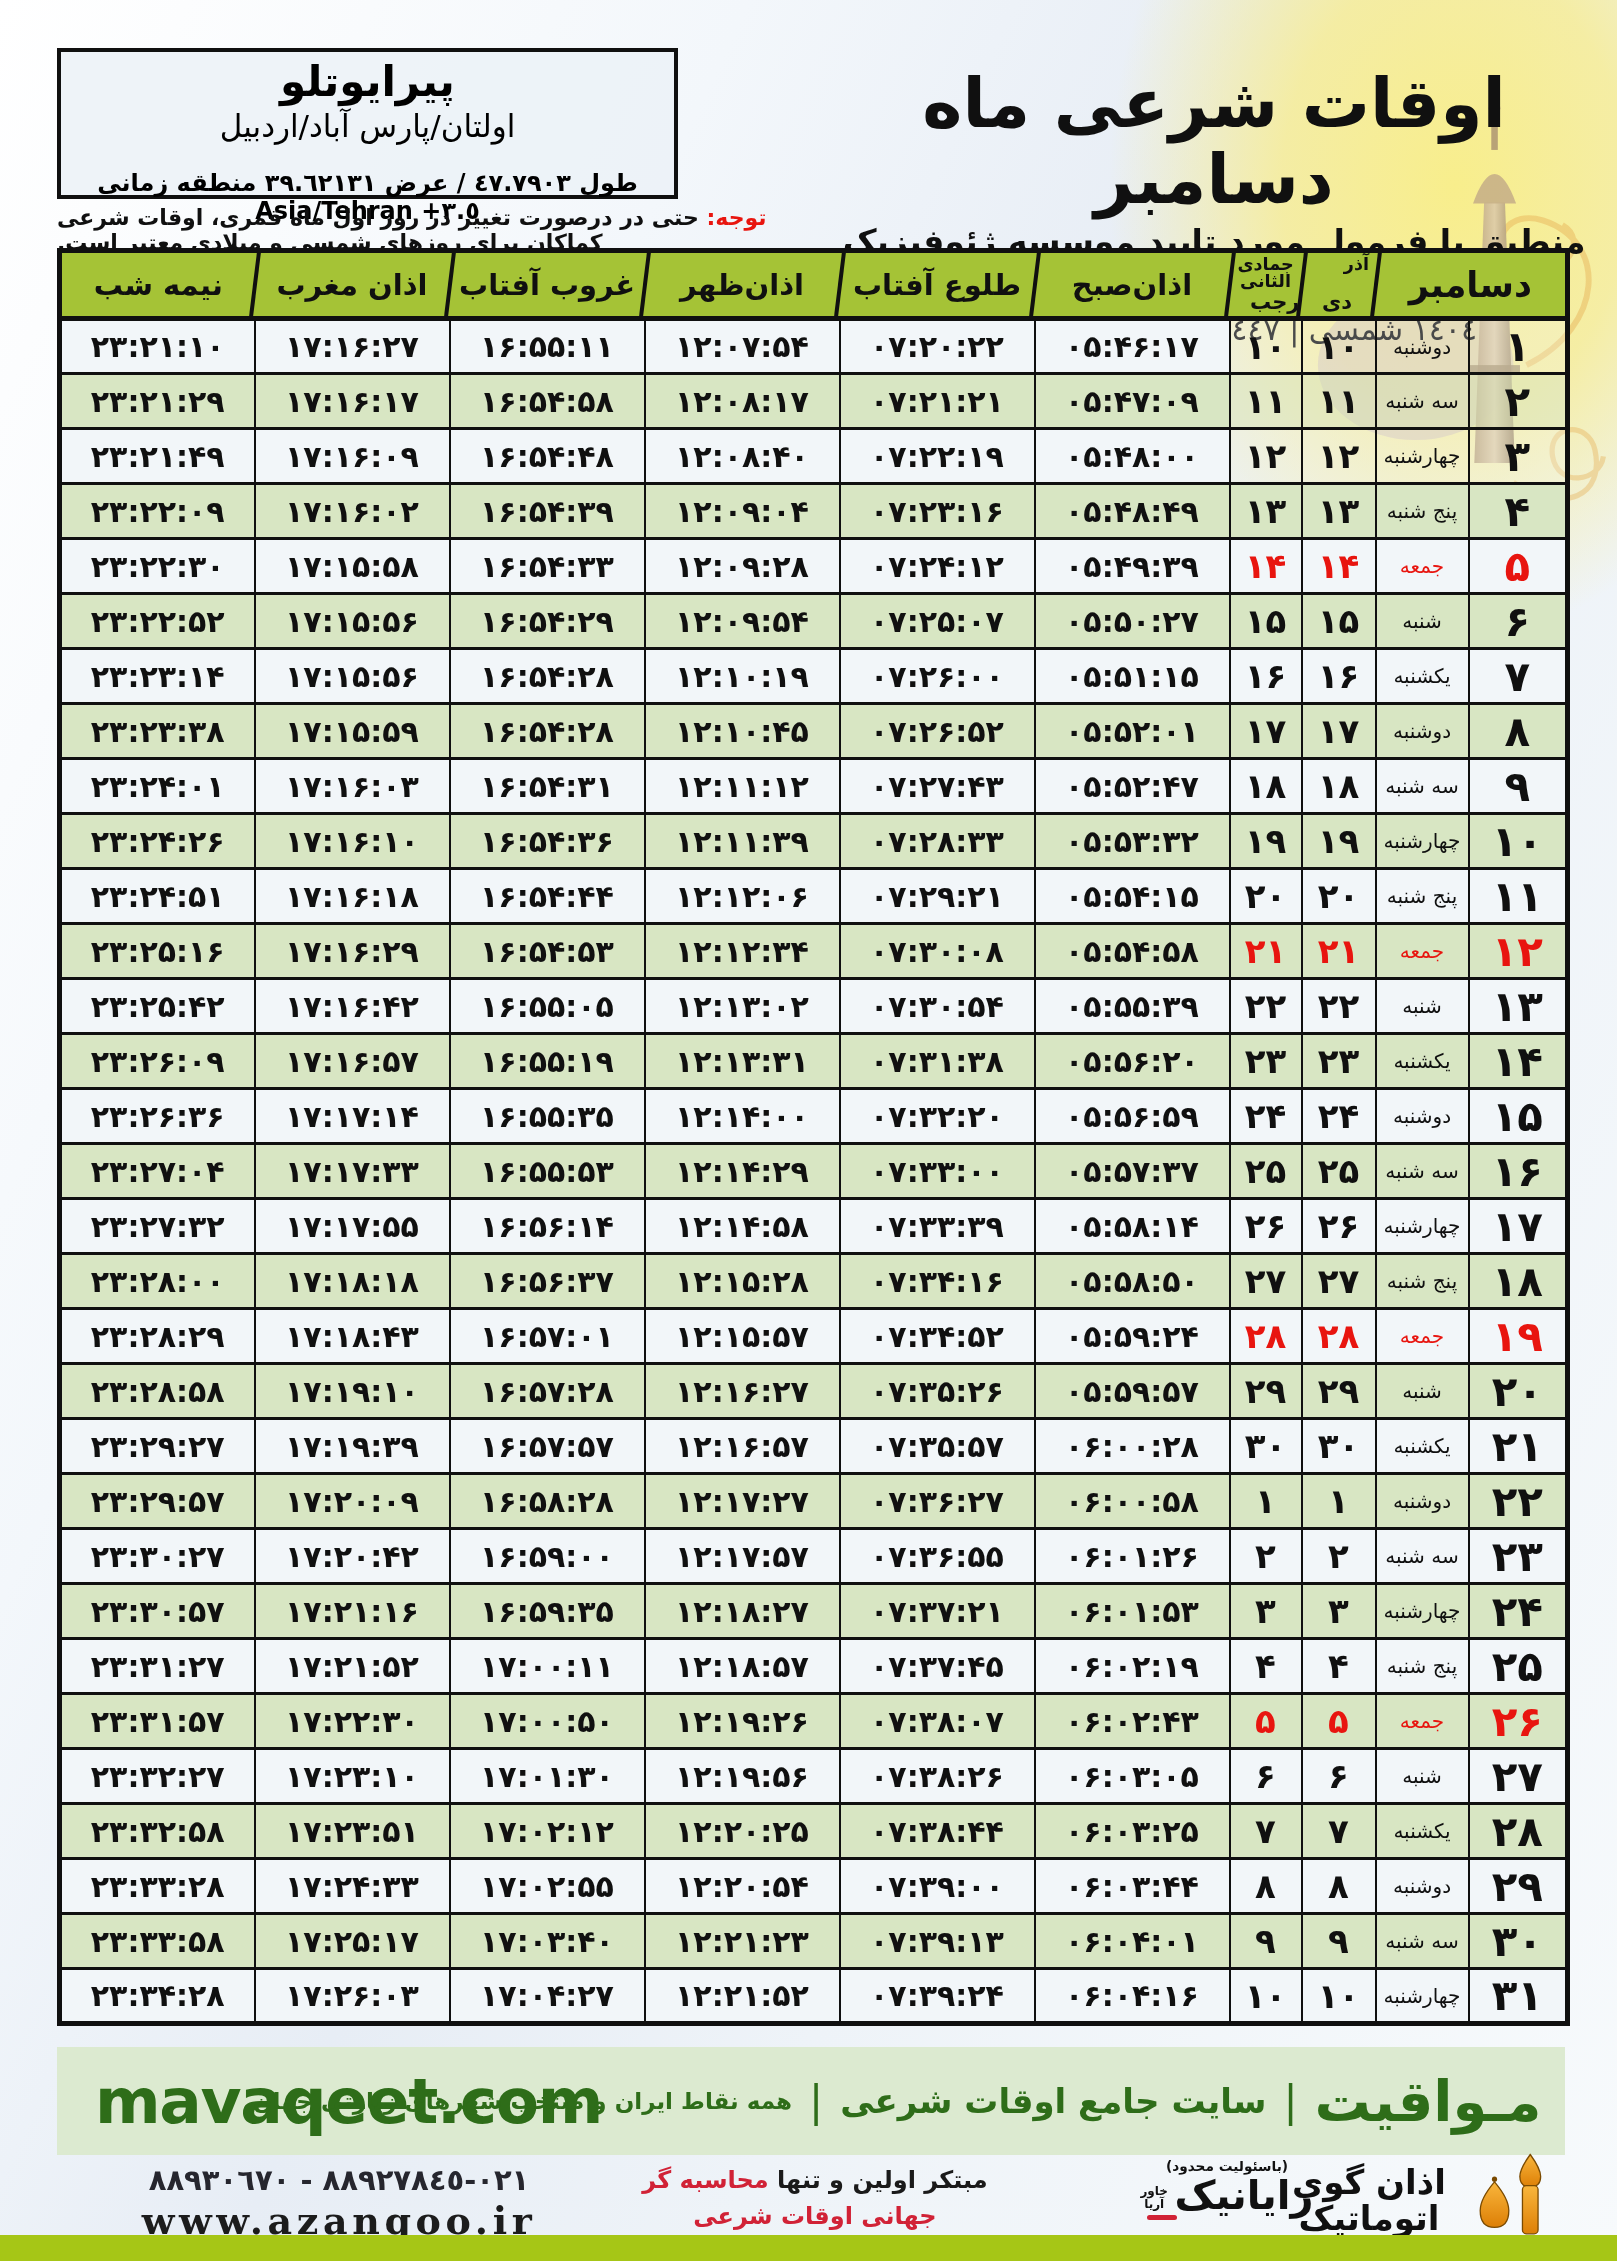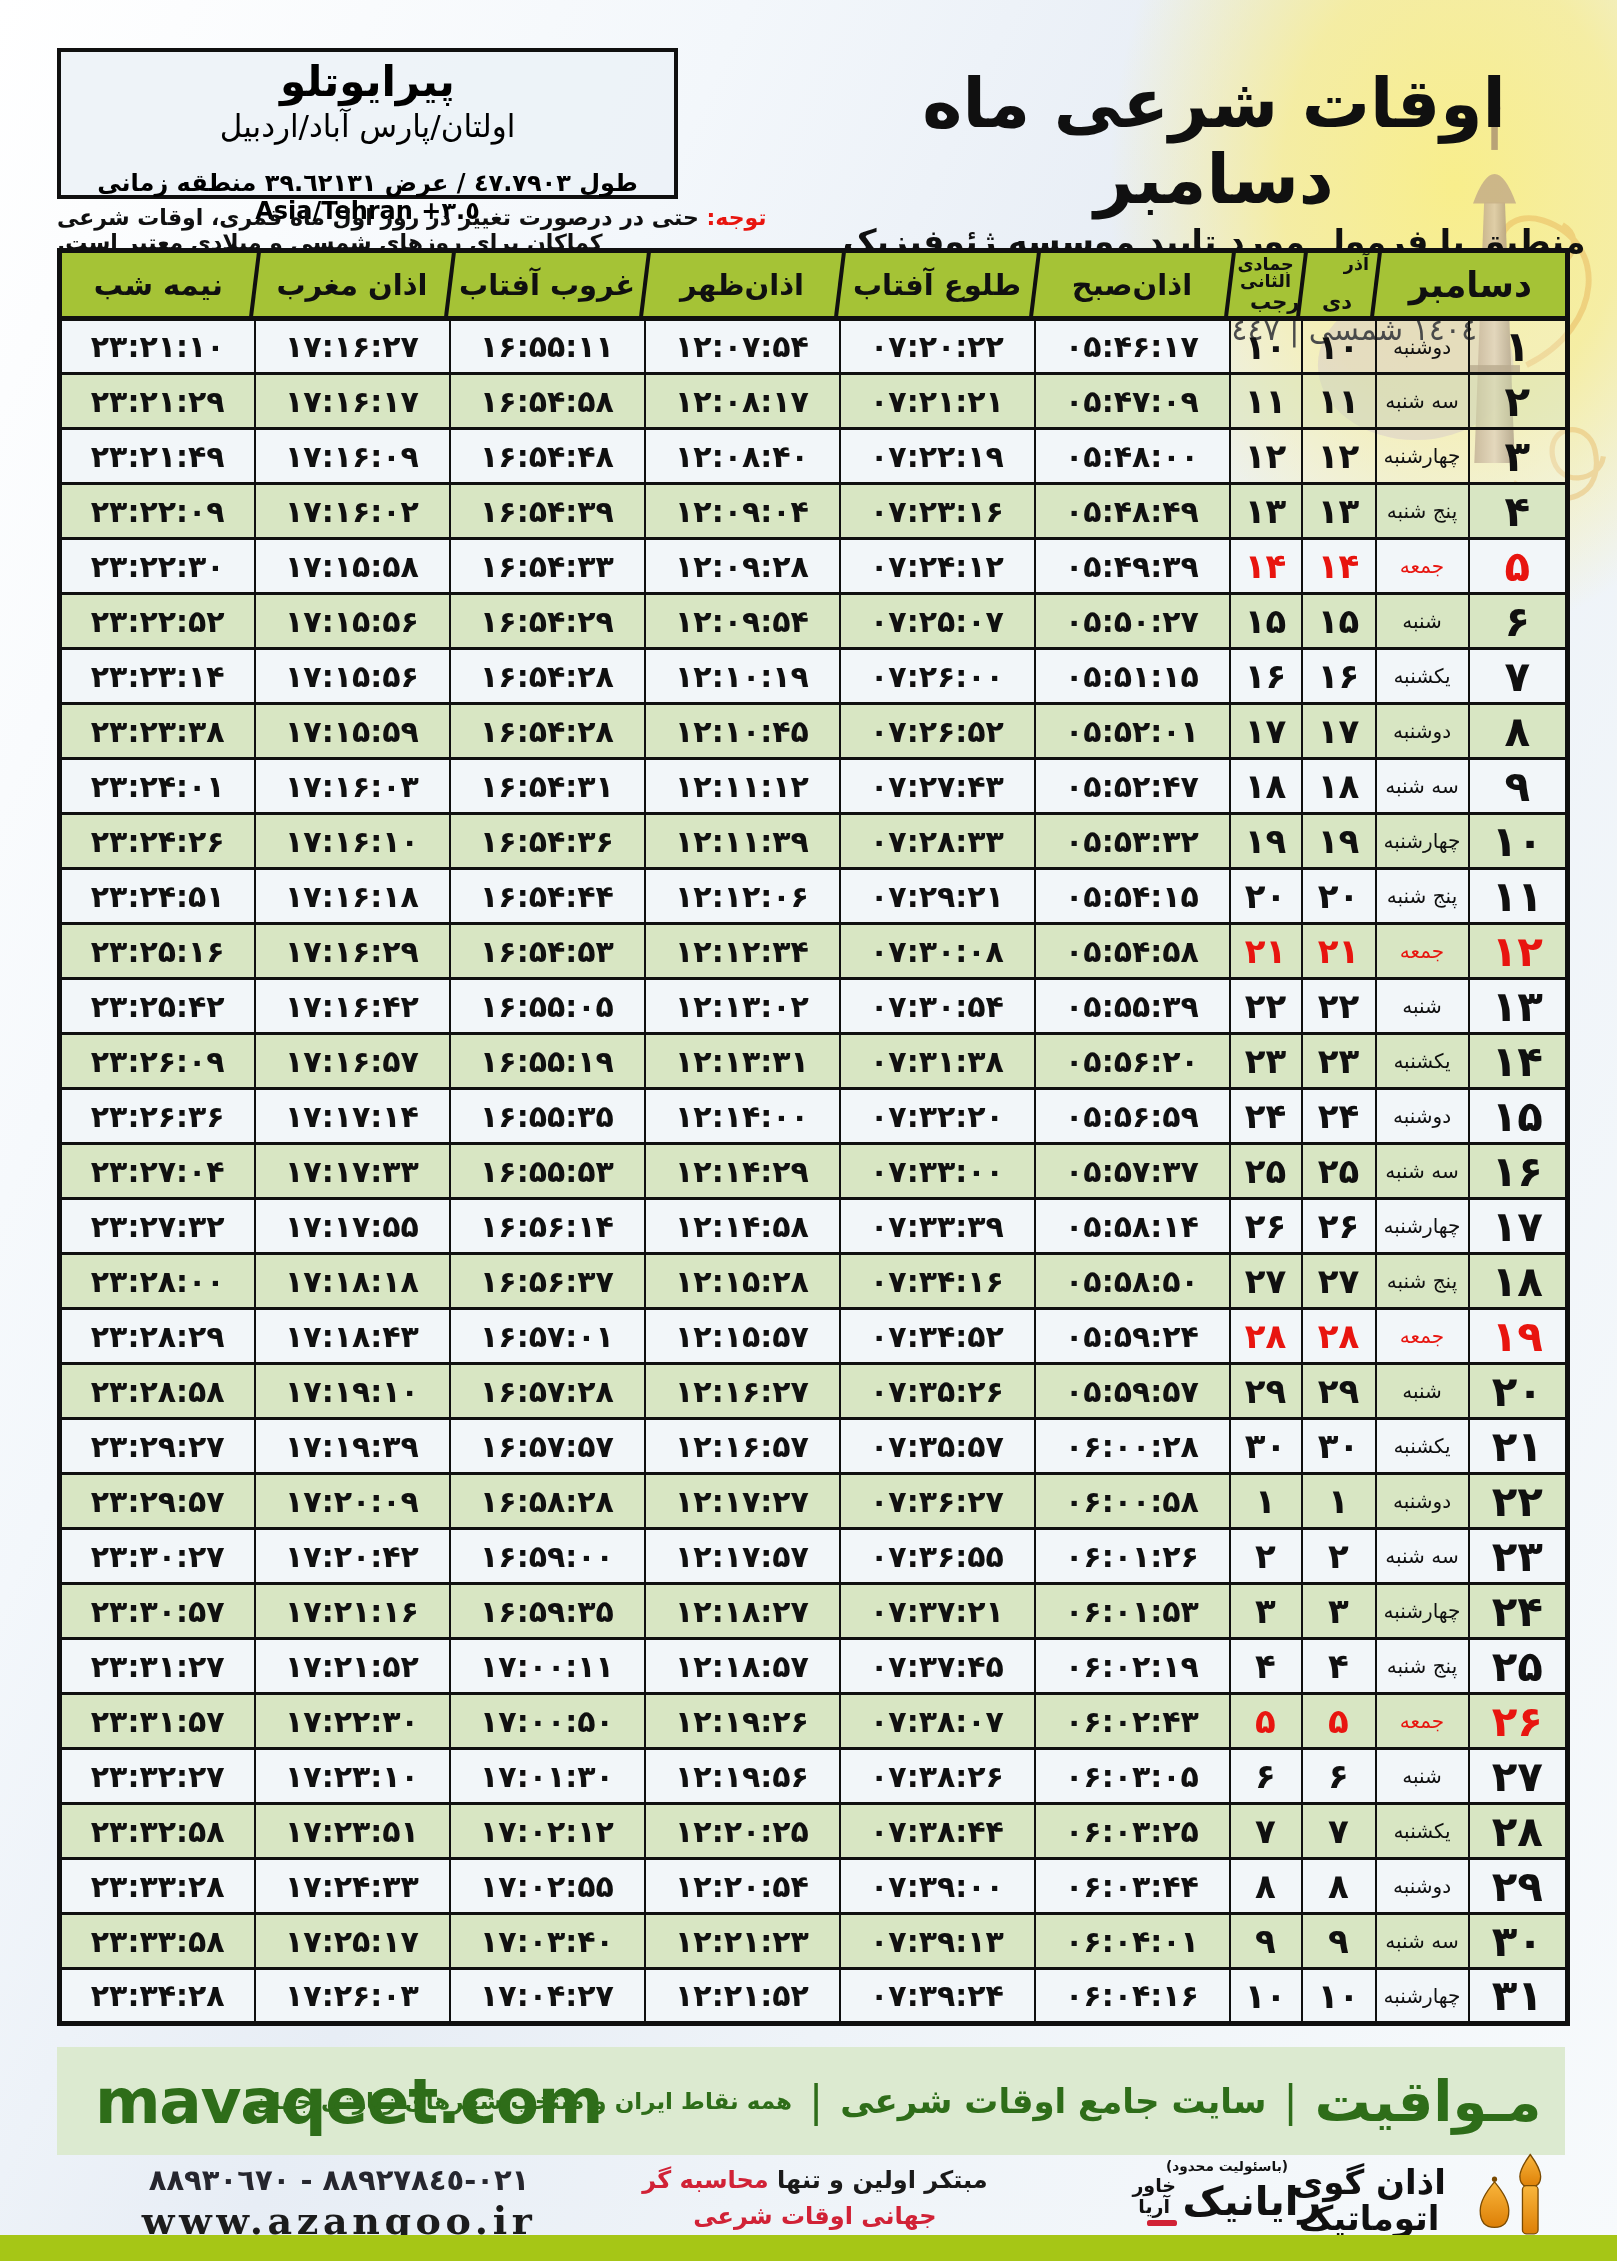--- a/index.html
+++ b/index.html
@@ -67,21 +67,21 @@
   .contact{left:130px; top:2163px; width:418px; text-align:center;}
   .phones{direction:ltr; font-size:29px; font-weight:700; color:#26262e; letter-spacing:1.3px;}
   .website{font-family:"DejaVu Serif",serif; font-size:38px; font-weight:700; color:#1c1c1c; letter-spacing:4.6px; margin-top:1.3px;}
   .producer{left:613px; top:2162px; width:404px; direction:rtl; text-align:center;
             font-size:24px; font-weight:700; line-height:1.5; color:#1a1a1a;}
   .producer .red{color:var(--pred);}
   .rayanik{left:1129px; top:2158px; width:196px; direction:rtl; text-align:center; color:#111;}
   .rayanik .cap{font-size:13.7px; font-weight:700;}
   .rayanik .row{display:flex; direction:rtl; align-items:flex-end; justify-content:center; gap:6.5px; margin-top:1.3px; position:relative;}
   .rayanik .name{font-size:40px; font-weight:700; line-height:1;}
-  .rayanik .sub{font-size:19px; font-weight:700; white-space:pre-line; text-align:center; line-height:1.1; padding-bottom:3.9px;}
+  .rayanik .sub{font-size:12px; font-weight:700; white-space:pre-line; text-align:center; line-height:1.1; padding-bottom:3.9px;}
   .rayanik .mark{position:absolute; left:18px; bottom:-5.2px; width:30px; height:5.9px; background:var(--pred); border-radius:2.6px;}
   .azangoo{right:52px; top:2148px; width:281px; display:flex; direction:rtl; gap:9px; align-items:flex-start;}
   .azangoo .icon-col{display:flex; flex-direction:column; align-items:center;}
   .azangoo .latin{font-size:22px; font-weight:700; color:#111; direction:ltr;}
   .azangoo .latin .a{color:var(--pred);}
   .azangoo .txt-col{text-align:center; direction:rtl; padding-top:17px;}
   .azangoo .ttl{font-size:34px; font-weight:700; color:#101010; line-height:1.05;}
   .azangoo .slg{font-size:15.7px; font-weight:700; color:#222; margin-top:6.5px;}
   .limebar{left:0; top:2235px; width:1618px; height:26px; background:var(--lime);}
 </style>

